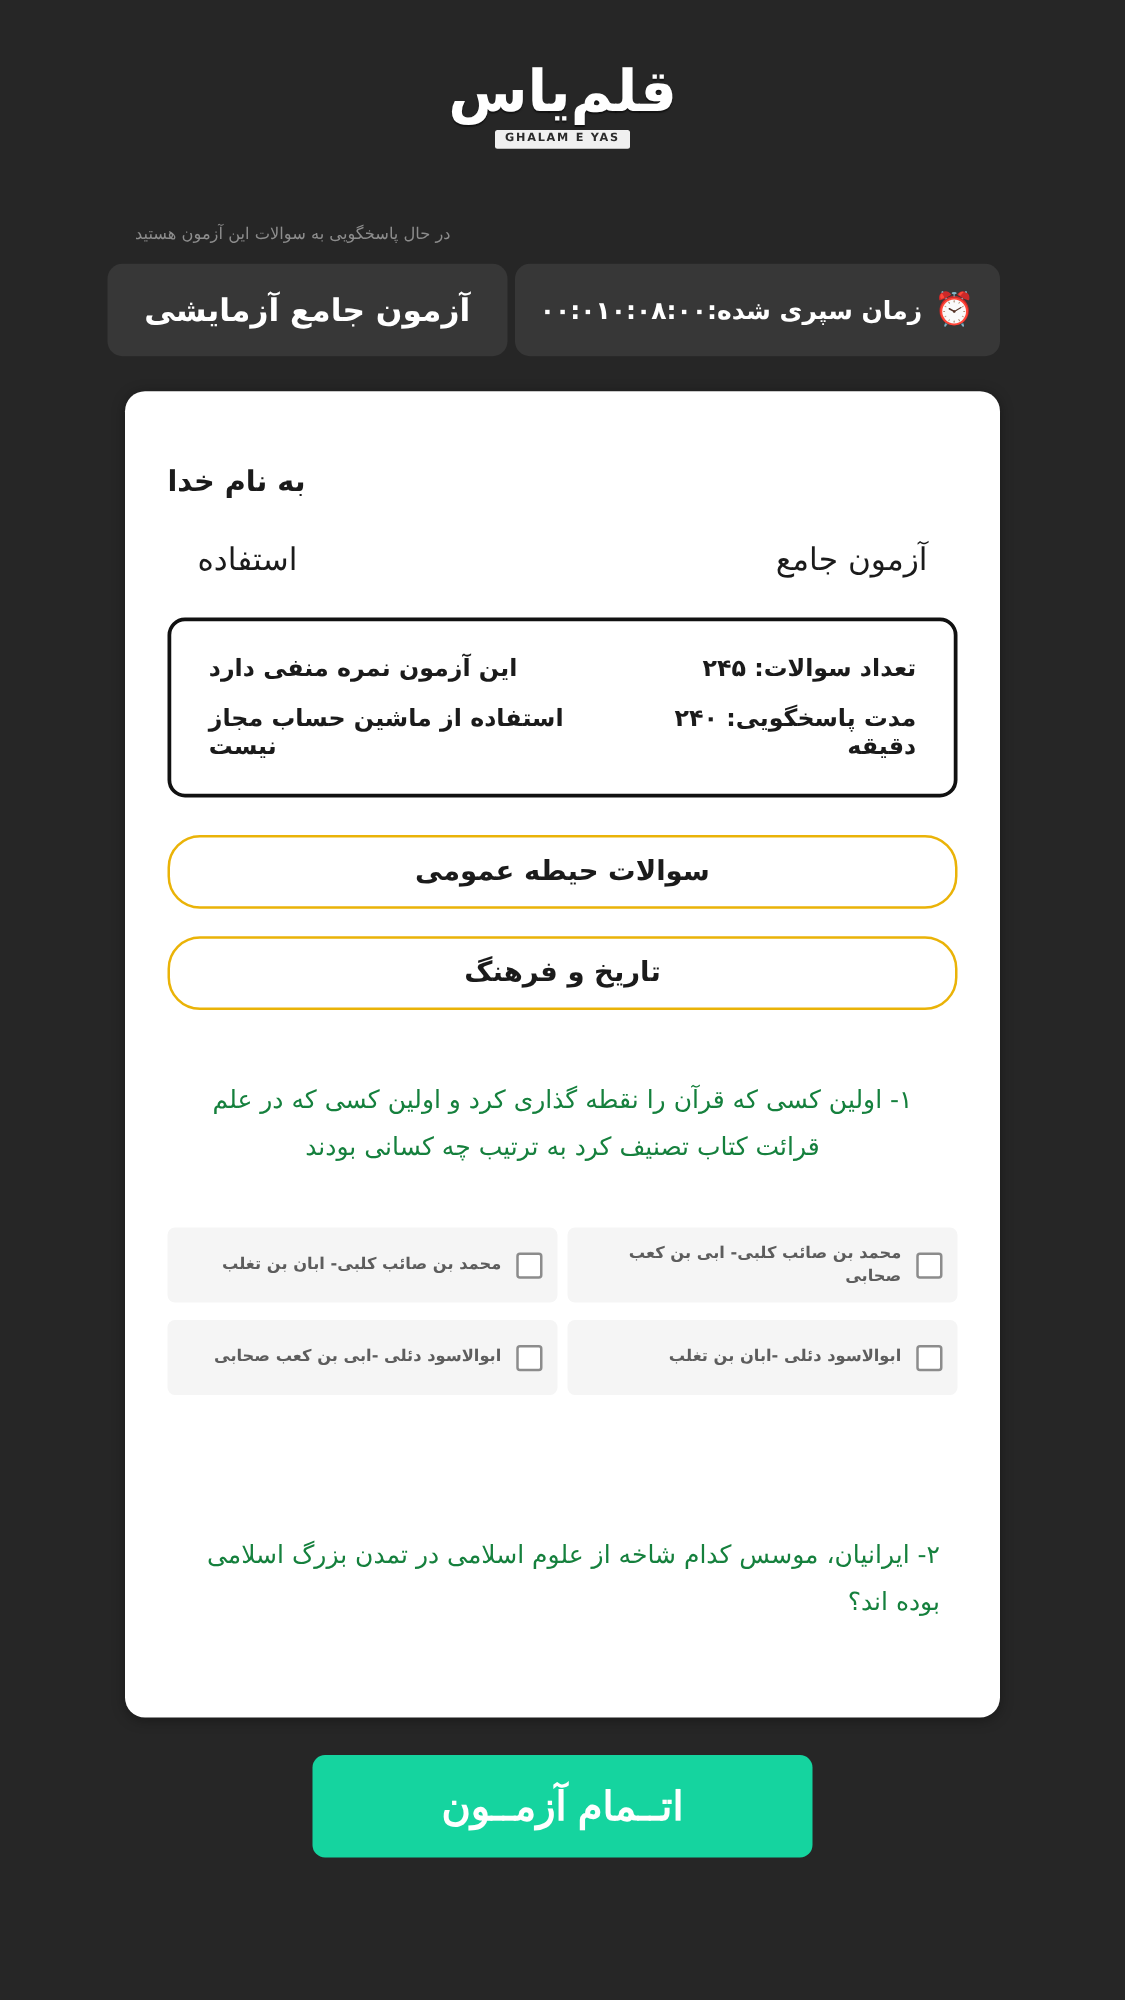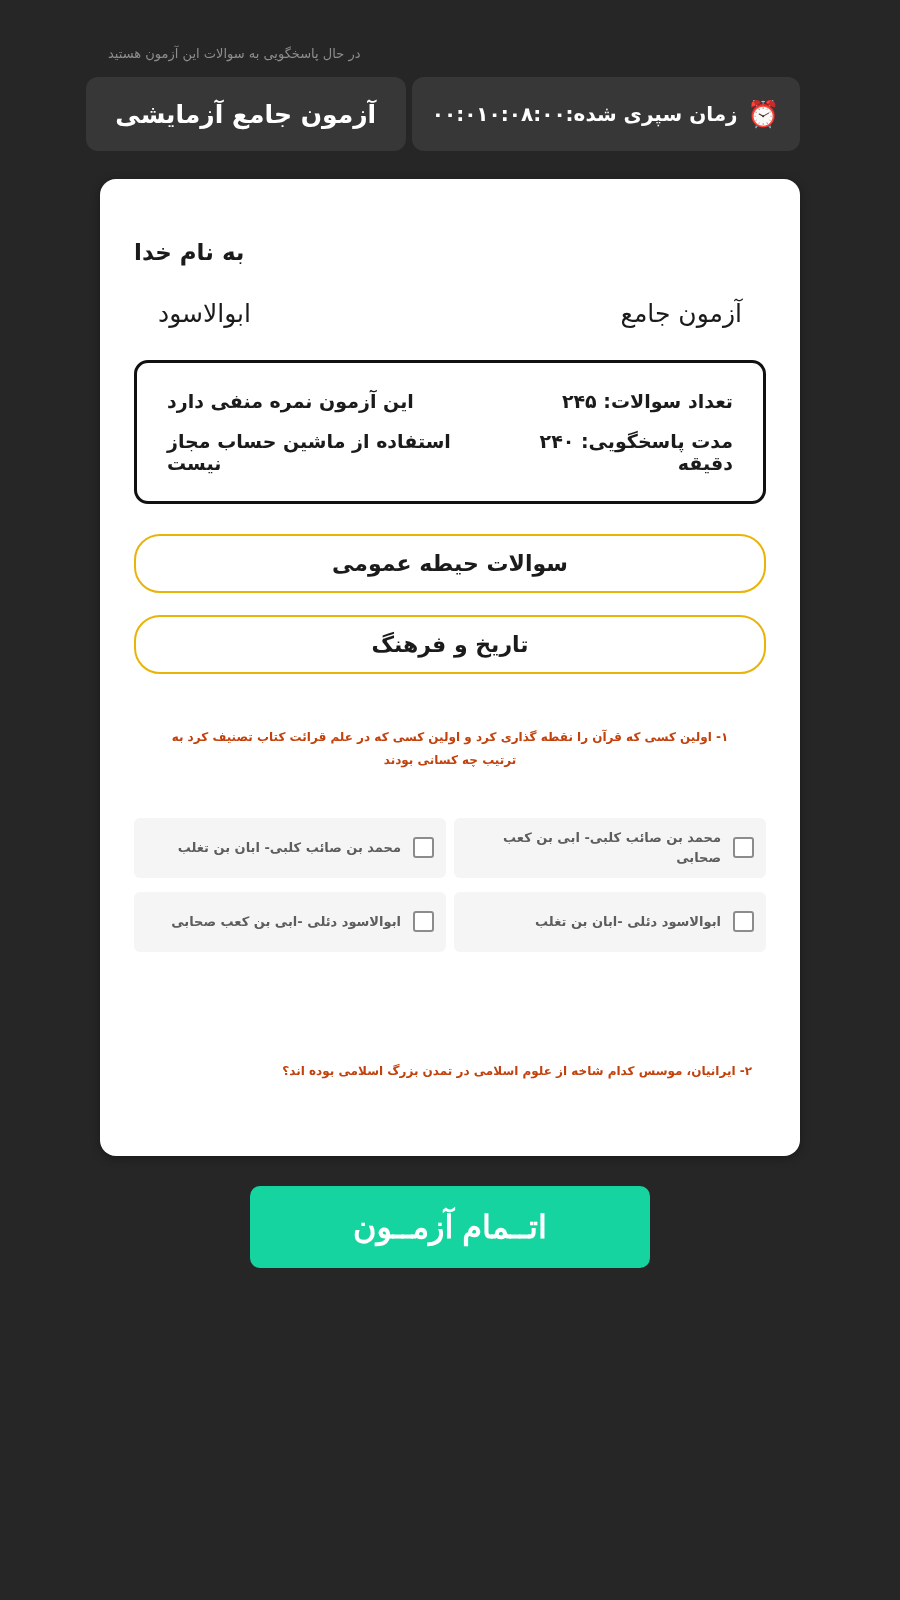--- a/index.html
+++ b/index.html
@@ -149,25 +149,25 @@
     text-align: center;
     font-size: 22px;
     font-weight: 700;
     padding: 15px 10px;
     margin-bottom: 22px;
   }
 
   
   .question-block { margin-top: 52px; }
   .question-text {
-    font-size: 12px;
-    font-weight: 700;
+    font-size: 20px;
+    font-weight: 400;
     line-height: 1.9;
     text-align: center;
-    color: #c2410c;
+    color: #15803d;
     padding: 0 20px;
   }
 
   .options-grid {
     margin-top: 46px;
     display: grid;
     grid-template-columns: 1fr 1fr;
     gap: 14px 8px;
   }
   .option {
@@ -214,38 +214,42 @@
     padding: 22px 0;
     cursor: pointer;
     text-align: center;
   }
 </style>
 </head>
 <body>
 
 <div class="page">
 
+  <div class="logo-wrap">
+    <div class="logo-mark">قلم‌یاس</div>
+    <div class="logo-sub">GHALAM E YAS</div>
+  </div>
 
   <div class="status-line">در حال پاسخگویی به سوالات این آزمون هستید</div>
 
   <div class="chips">
     <div class="chip chip-timer">
       <span class="clock-icon">⏰</span>
       <span class="timer-text">زمان سپری شده:۰۰:۰۱۰:۰۸:۰۰</span>
     </div>
     <div class="chip chip-title">آزمون جامع آزمایشی</div>
   </div>
 
   <div class="card">
 
     <div class="bismillah">به نام خدا</div>
 
     <div class="title-row">
       <span>آزمون جامع</span>
-      <span>ابوالاسود</span>
+      <span>استفاده</span>
     </div>
 
     <div class="info-box">
       <div class="info-row">
         <span class="right">تعداد سوالات: ۲۴۵</span>
         <span class="left">این آزمون نمره منفی دارد</span>
       </div>
       <div class="info-row">
         <span class="right">مدت پاسخگویی: ۲۴۰ دقیقه</span>
         <span class="left">استفاده از ماشین حساب مجاز نیست</span>

